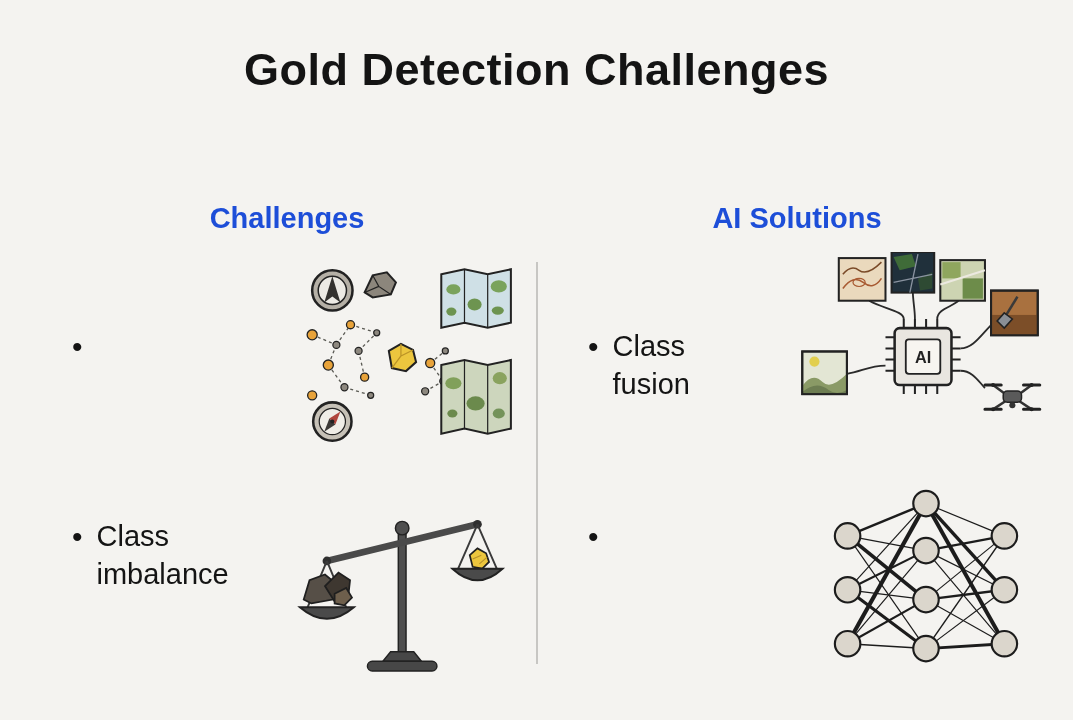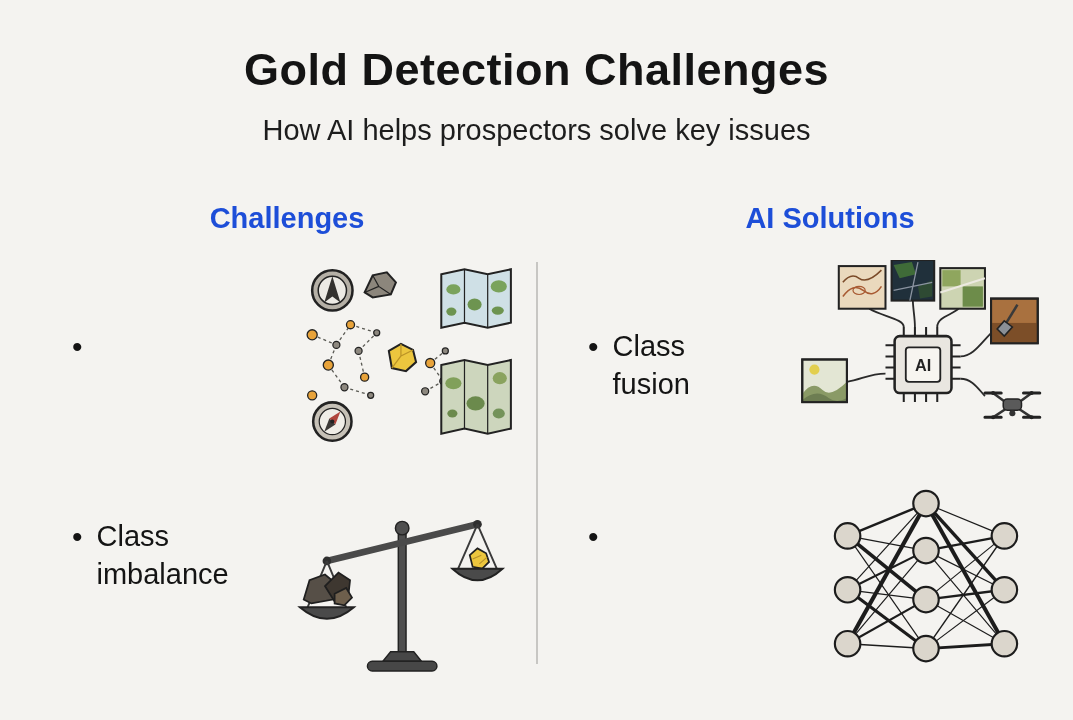--- a/index.html
+++ b/index.html
@@ -23,21 +23,21 @@
   .subtitle{
     position:absolute;top:114px;left:0;width:100%;
     text-align:center;
     font-size:29px;font-weight:400;color:#1d1d1d;
   }
   .col-header{
     position:absolute;top:202px;width:300px;
     text-align:center;font-size:29px;font-weight:700;color:#1d4ed8;
   }
   .ch-left{left:137px;}
-  .ch-right{left:680px;}
+  .ch-right{left:647px;}
   .divider{
     position:absolute;left:536px;top:262px;width:2px;height:402px;
     background:#c7c6c3;
   }
   .item{
     position:absolute;display:flex;align-items:flex-start;
   }
   .bullet{
     font-size:30px;line-height:1.25;margin-right:14px;color:#141414;
   }
@@ -47,21 +47,20 @@
   }
   .illus{position:absolute;}
   svg{display:block;}
 </style>
 </head>
 <body>
 
 <div class="canvas">
 
   <div class="title">Gold Detection Challenges</div>
-  <div class="subtitle">How AI helps prospectors solve key issues</div>
 
   <div class="col-header ch-left">Challenges</div>
   <div class="col-header ch-right">AI Solutions</div>
 
   <div class="divider"></div>
 
   <div class="item" style="top:328px;left:72px;">
     <span class="bullet">•</span>
   </div>
 
@@ -176,21 +175,21 @@
 
       <g>
         <path d="M188,54 L168,100 M188,54 L208,100" stroke="#3a3a3a" stroke-width="2"></path>
         <polygon points="180,86 188,79 197,84 200,93 193,100 183,98" fill="#ecc63e" stroke="#1f1f1f" stroke-width="1.8"></polygon>
         <path d="M183,90 L192,86 M190,95 L198,88" fill="none" stroke="#b8922a" stroke-width="1.2"></path>
         <path d="M162,100 Q188,124 214,100 Z" fill="#4a4a4a" stroke="#222" stroke-width="2"></path>
       </g>
     </svg>
   </div>
 
-  <div class="illus" style="left:798px;top:260px;">
+  <div class="illus" style="left:798px;top:252px;">
     <svg width="244" height="203" viewBox="0 0 240 200">
 
       <g stroke="#2a2a2a" stroke-width="1.8" fill="none">
         <path d="M104,66 C104,58 84,56 70,48"></path>
         <path d="M115,66 C115,56 113,48 113,40"></path>
         <path d="M137,66 C137,56 152,54 158,48"></path>
         <path d="M160,95 C172,95 180,82 190,72"></path>
         <path d="M86,112 C70,112 62,118 48,120"></path>
         <path d="M160,117 C172,117 178,128 184,134"></path>
       </g>

